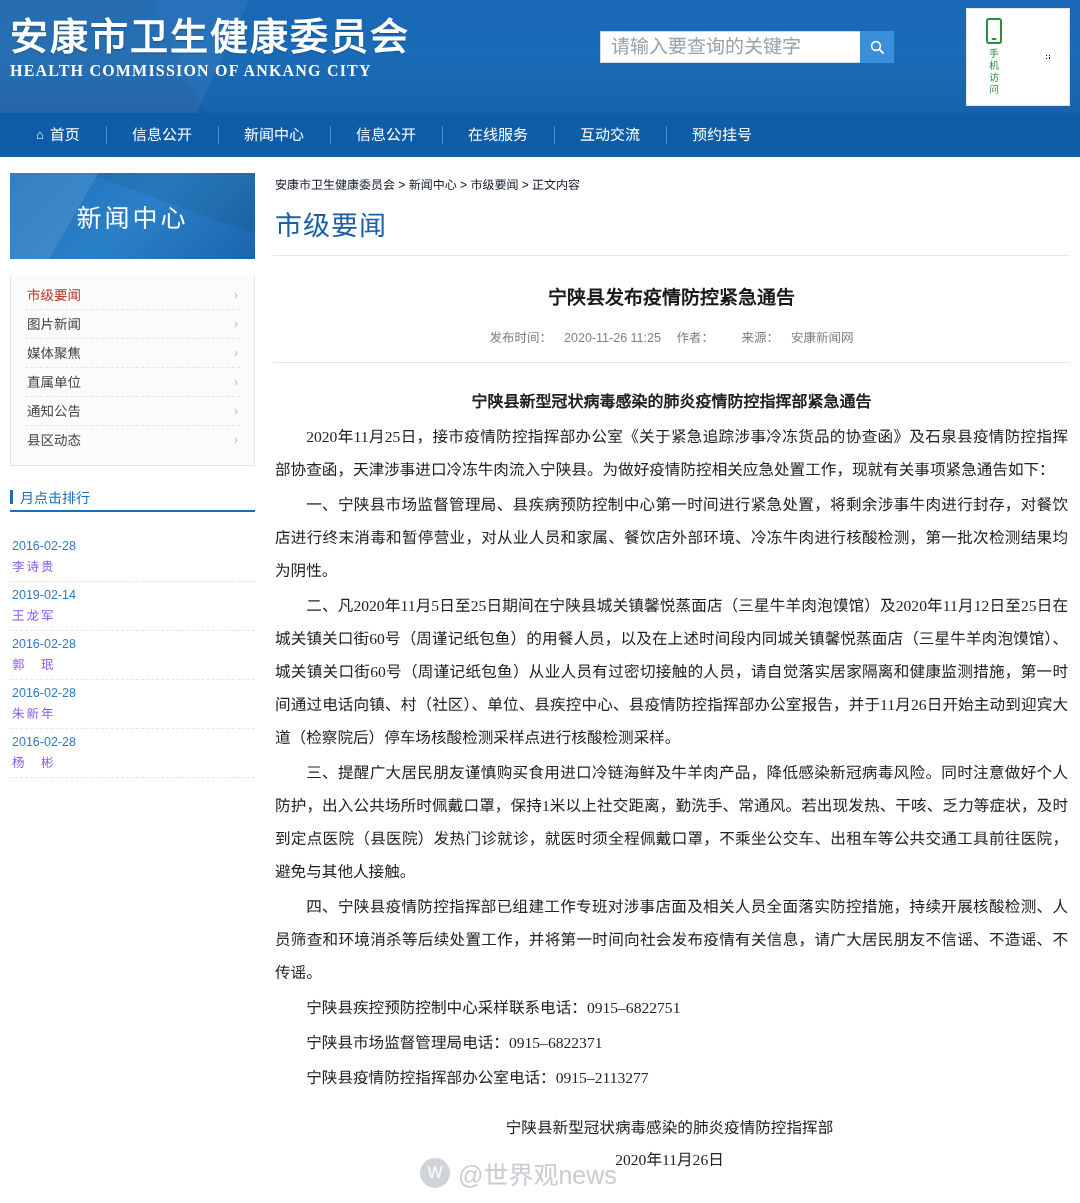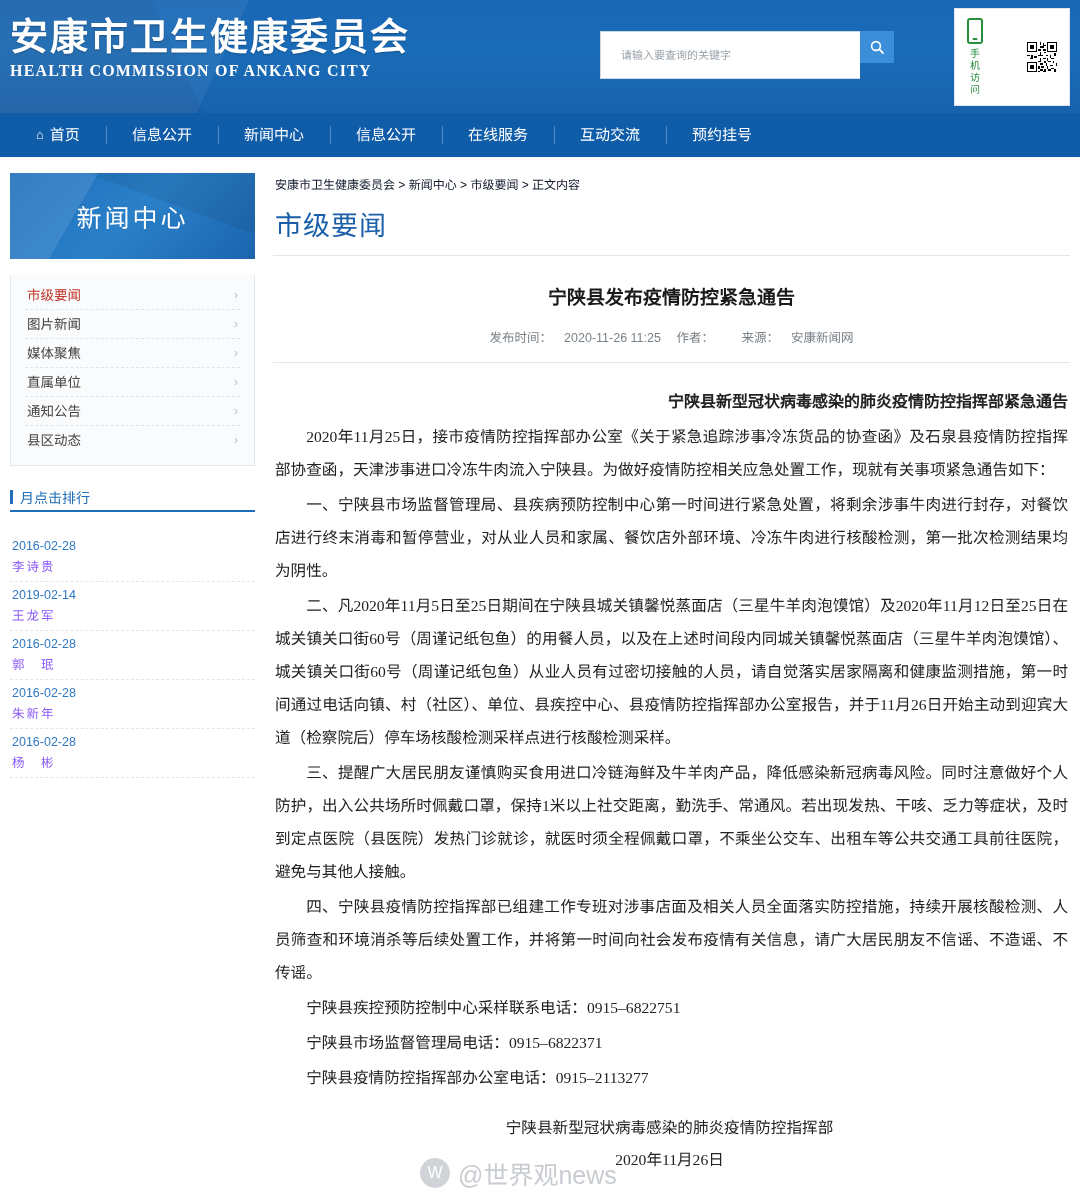--- a/index.html
+++ b/index.html
@@ -39,45 +39,45 @@
   .site-title .en {
     font-family:"Liberation Serif", serif;
     font-size:16px; letter-spacing:1.2px; margin-top:2px;font-weight:bold;
   }
 
   .search-box {
     position:absolute; left:600px; top:31px;
     display:flex; height:32px;
   }
   .search-box input {
-    width:260px; height:48px;
+    width:260px; height:32px;
     border:1px solid #cfd8e0;
     border-right:none;
-    padding:0 20px;
-    font-size:11px;
+    padding:0 10px;
+    font-size:19px;
     color:#333;
     background:#fff;
     outline:none;
   }
   .search-box input::placeholder { color:#9aa3ab; }
   .search-btn {
     width:34px; height:32px;
     background:#3a8fd8;
     border:1px solid #3a8fd8;
     display:flex; align-items:center; justify-content:center;
     cursor:pointer;
   }
   .search-btn svg { display:block; }
 
   .qr-wrap {
     position:absolute; right:10px; top:8px;
-    width:116px; height:98px;
+    width:104px; height:98px;
     background:#fff;
     border:1px solid #dfe6ec;
-    display:flex; align-items:center; padding:4px 12px;gap:44px;
+    display:flex; align-items:center; padding:4px 19px;gap:44px;
   }
   .qr-left {
     width:26px; text-align:center;
     font-size:10px; color:#2a8f3c; line-height:12px;
     font-family:"Liberation Sans", sans-serif;
   }
   .phone-icon {
     width:16px; height:26px; margin:0 auto 4px auto;
     border:2px solid #2a8f3c; border-radius:3px;
     position:relative;
@@ -218,21 +218,21 @@
   .article-body {
     font-size:15.6px;
     line-height:33px;
     color:#222;
     font-family:"Liberation Serif", serif;
     padding:12px 2px 0 2px;
     text-align:justify;
   }
   .article-body p { margin:0 0 2px 0; }
   .body-head {
-    text-align:right;
+    text-align:center;
     font-weight:bold;
     font-size:16px;
     margin-bottom:6px;
   }
   .indent { text-indent:2em; }
   .phone-line { text-indent:2em; }
   .sign {
     text-align:center;
     margin-top:18px;
     line-height:32px;

